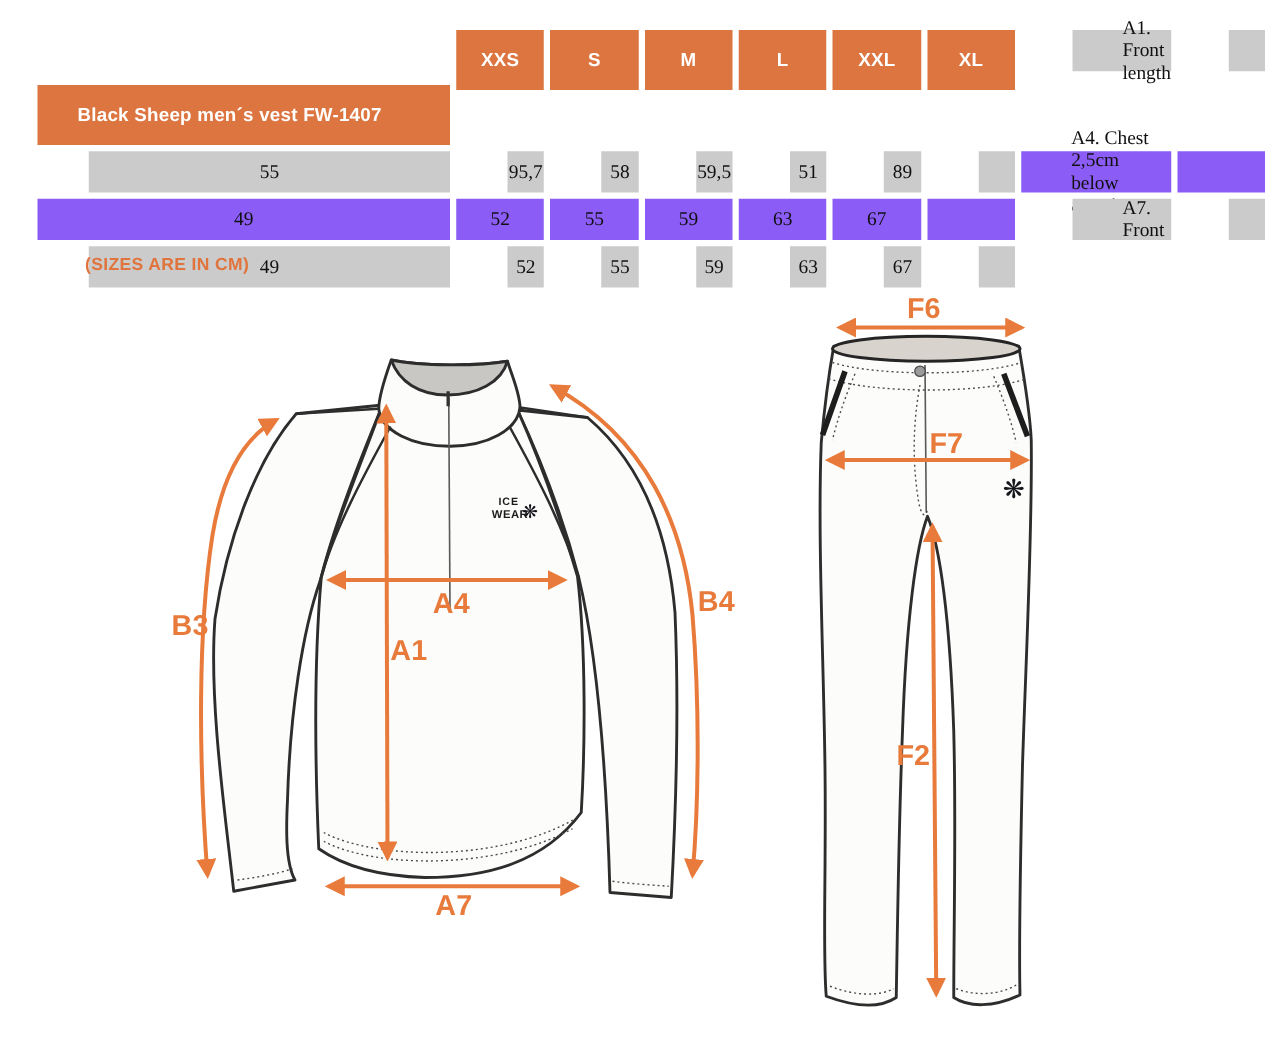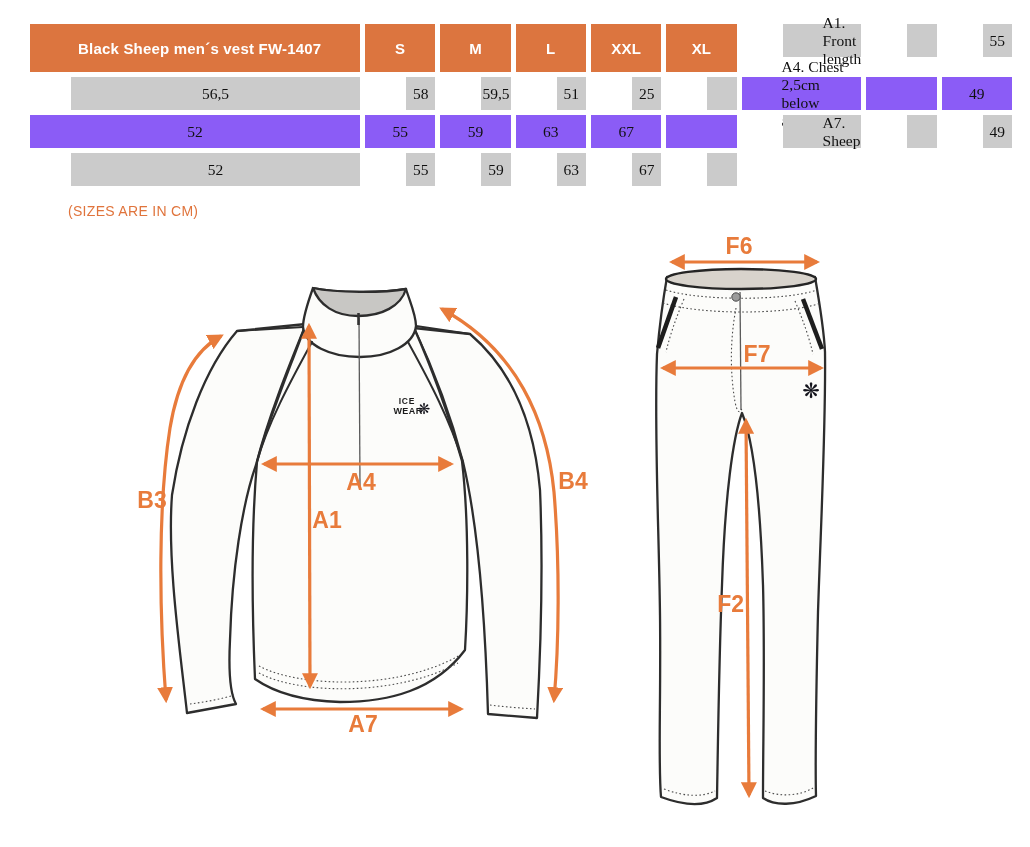--- a/index.html
+++ b/index.html
@@ -13,29 +13,29 @@
     position:absolute; left:30px; top:24px; width:982px;
     display:grid;
     grid-template-columns: 330px repeat(8, 1fr);
     gap:5px;
   }
   .st-cell { display:flex; align-items:center; justify-content:center; }
   .st-head {
     height:48px; background:#DC753F; color:#ffffff;
     font-weight:bold; font-size:15px; letter-spacing:0.2px;
   }
-  .st-head.st-label { justify-content:flex-start; padding-left:48px; }
+  .st-head.st-label { justify-content:flex-start; padding-left:32px;margin-top:44px; }
   .st-body { height:33px; font-family:"Liberation Serif", serif; font-size:15.5px; color:#101010; }
   .st-body.st-label { justify-content:flex-start; padding-left:40px; }
   .row-dark  { background:#cbcbcb;margin-left:41px; }
   .row-light { background:#8b5cf6; }
 
   .sizes-note {
     position:absolute; left:68px; top:203px;
-    color:#E0743C; font-size:14px; font-weight:normal; letter-spacing:0.3px;
+    color:#E0743C; font-size:14px; font-weight:bold; letter-spacing:0.3px;
   }
 
   
   .diagram { position:absolute; left:0; top:230px; }
   .panel   { fill:#FCFCFA; stroke:#2D2D2D; stroke-width:2.3; stroke-linejoin:round; }
   .gray    { fill:#C8C7C4; stroke:#2D2D2D; stroke-width:2.3; stroke-linejoin:round; }
   .waist   { fill:#D8D3CC; stroke:#252525; stroke-width:2.4; }
   .seam    { fill:none; stroke:#2D2D2D; stroke-width:2; stroke-linecap:round; }
   .thin    { fill:none; stroke:#5a5a5a; stroke-width:1.3; }
   .dot     { fill:none; stroke:#4a4a4a; stroke-width:1.1; stroke-dasharray:1.6 2.4; }
@@ -46,47 +46,48 @@
   .flake   { fill:#15151d; font-family:"DejaVu Sans", sans-serif; }
 </style>
 </head>
 <body>
 
 <div class="page">
 
   <div class="size-table">
 
     <div class="st-cell st-head st-label">Black Sheep men´s vest FW-1407</div>
+    <div class="st-cell st-head">XXS</div>
     <div class="st-cell st-head">S</div>
     <div class="st-cell st-head">M</div>
     <div class="st-cell st-head">L</div>
     <div class="st-cell st-head">XXL</div>
     <div class="st-cell st-head">XL</div>
 
     <div class="st-cell st-body st-label row-dark">A1. Front length</div>
     <div class="st-cell st-body row-dark"></div>
     <div class="st-cell st-body row-dark">55</div>
-    <div class="st-cell st-body row-dark">56,5</div>
+    <div class="st-cell st-body row-dark">95,7</div>
     <div class="st-cell st-body row-dark">58</div>
     <div class="st-cell st-body row-dark">59,5</div>
     <div class="st-cell st-body row-dark">51</div>
-    <div class="st-cell st-body row-dark">25</div>
+    <div class="st-cell st-body row-dark">89</div>
     <div class="st-cell st-body row-dark"></div>
 
     <div class="st-cell st-body st-label row-light">A4. Chest 2,5cm below armpit</div>
     <div class="st-cell st-body row-light"></div>
     <div class="st-cell st-body row-light">49</div>
     <div class="st-cell st-body row-light">52</div>
     <div class="st-cell st-body row-light">55</div>
     <div class="st-cell st-body row-light">59</div>
     <div class="st-cell st-body row-light">63</div>
     <div class="st-cell st-body row-light">67</div>
     <div class="st-cell st-body row-light"></div>
 
-    <div class="st-cell st-body st-label row-dark">A7. Sheep</div>
+    <div class="st-cell st-body st-label row-dark">A7. Front</div>
     <div class="st-cell st-body row-dark"></div>
     <div class="st-cell st-body row-dark">49</div>
     <div class="st-cell st-body row-dark">52</div>
     <div class="st-cell st-body row-dark">55</div>
     <div class="st-cell st-body row-dark">59</div>
     <div class="st-cell st-body row-dark">63</div>
     <div class="st-cell st-body row-dark">67</div>
     <div class="st-cell st-body row-dark"></div>
   </div>
 

